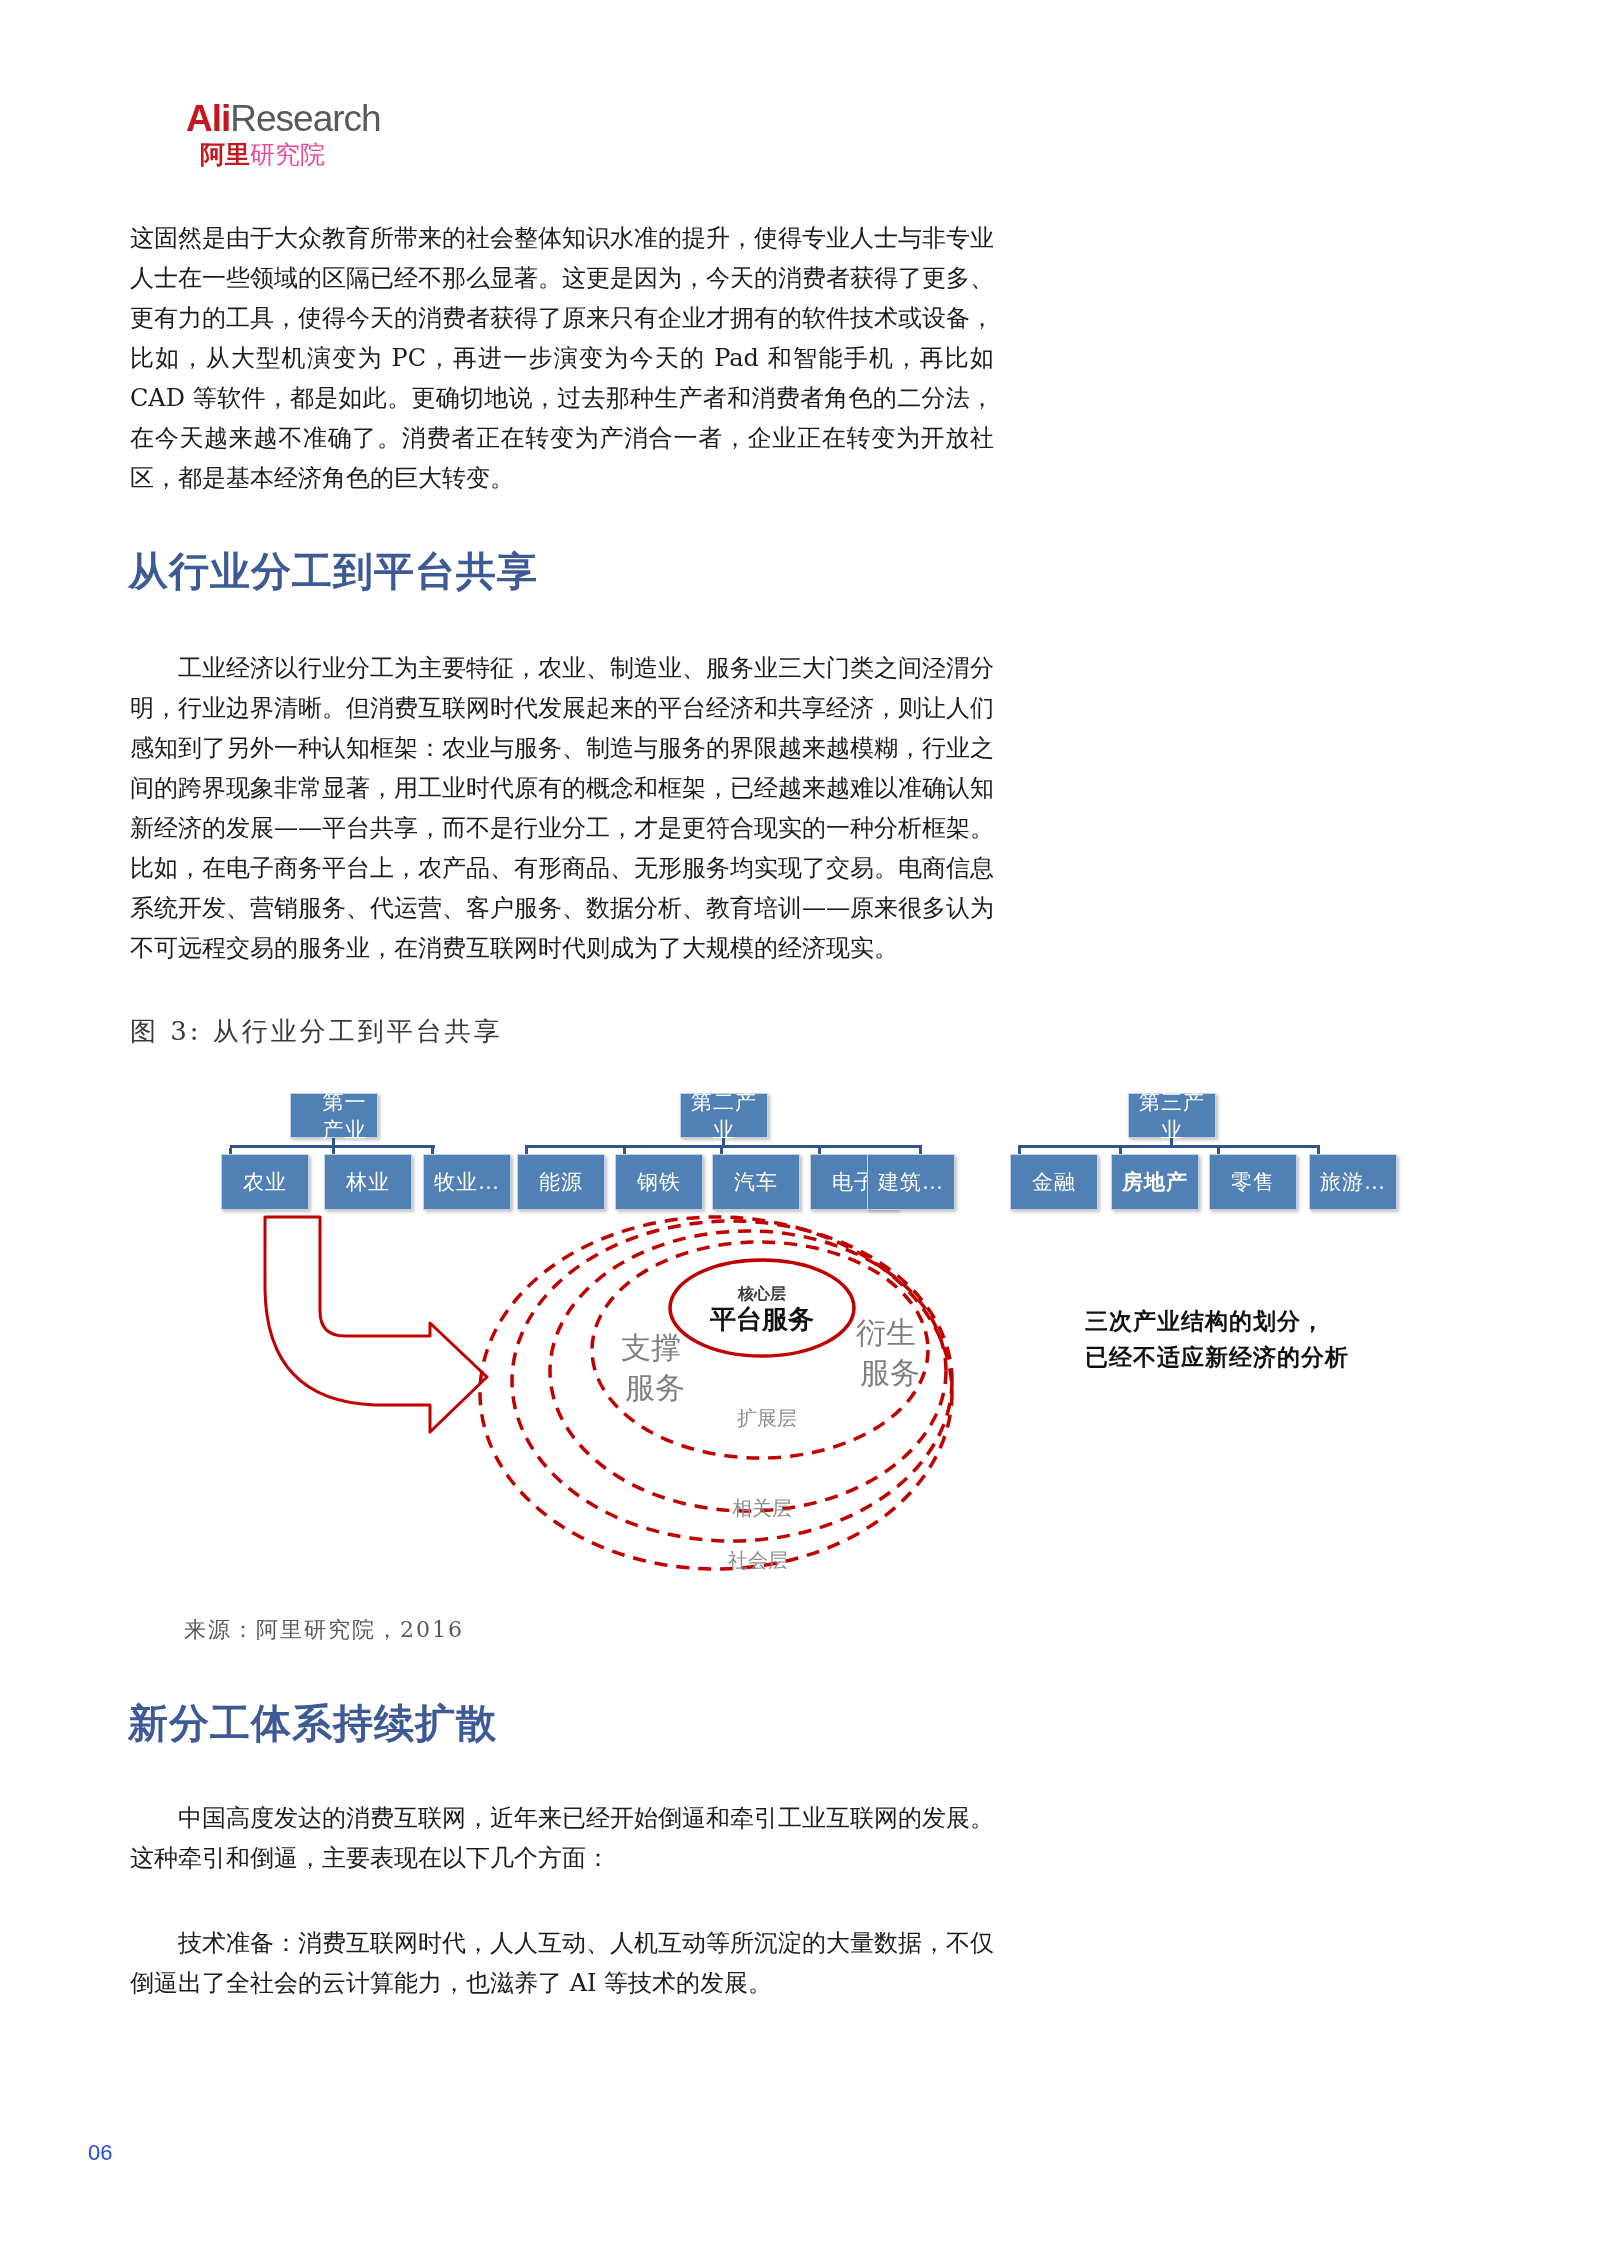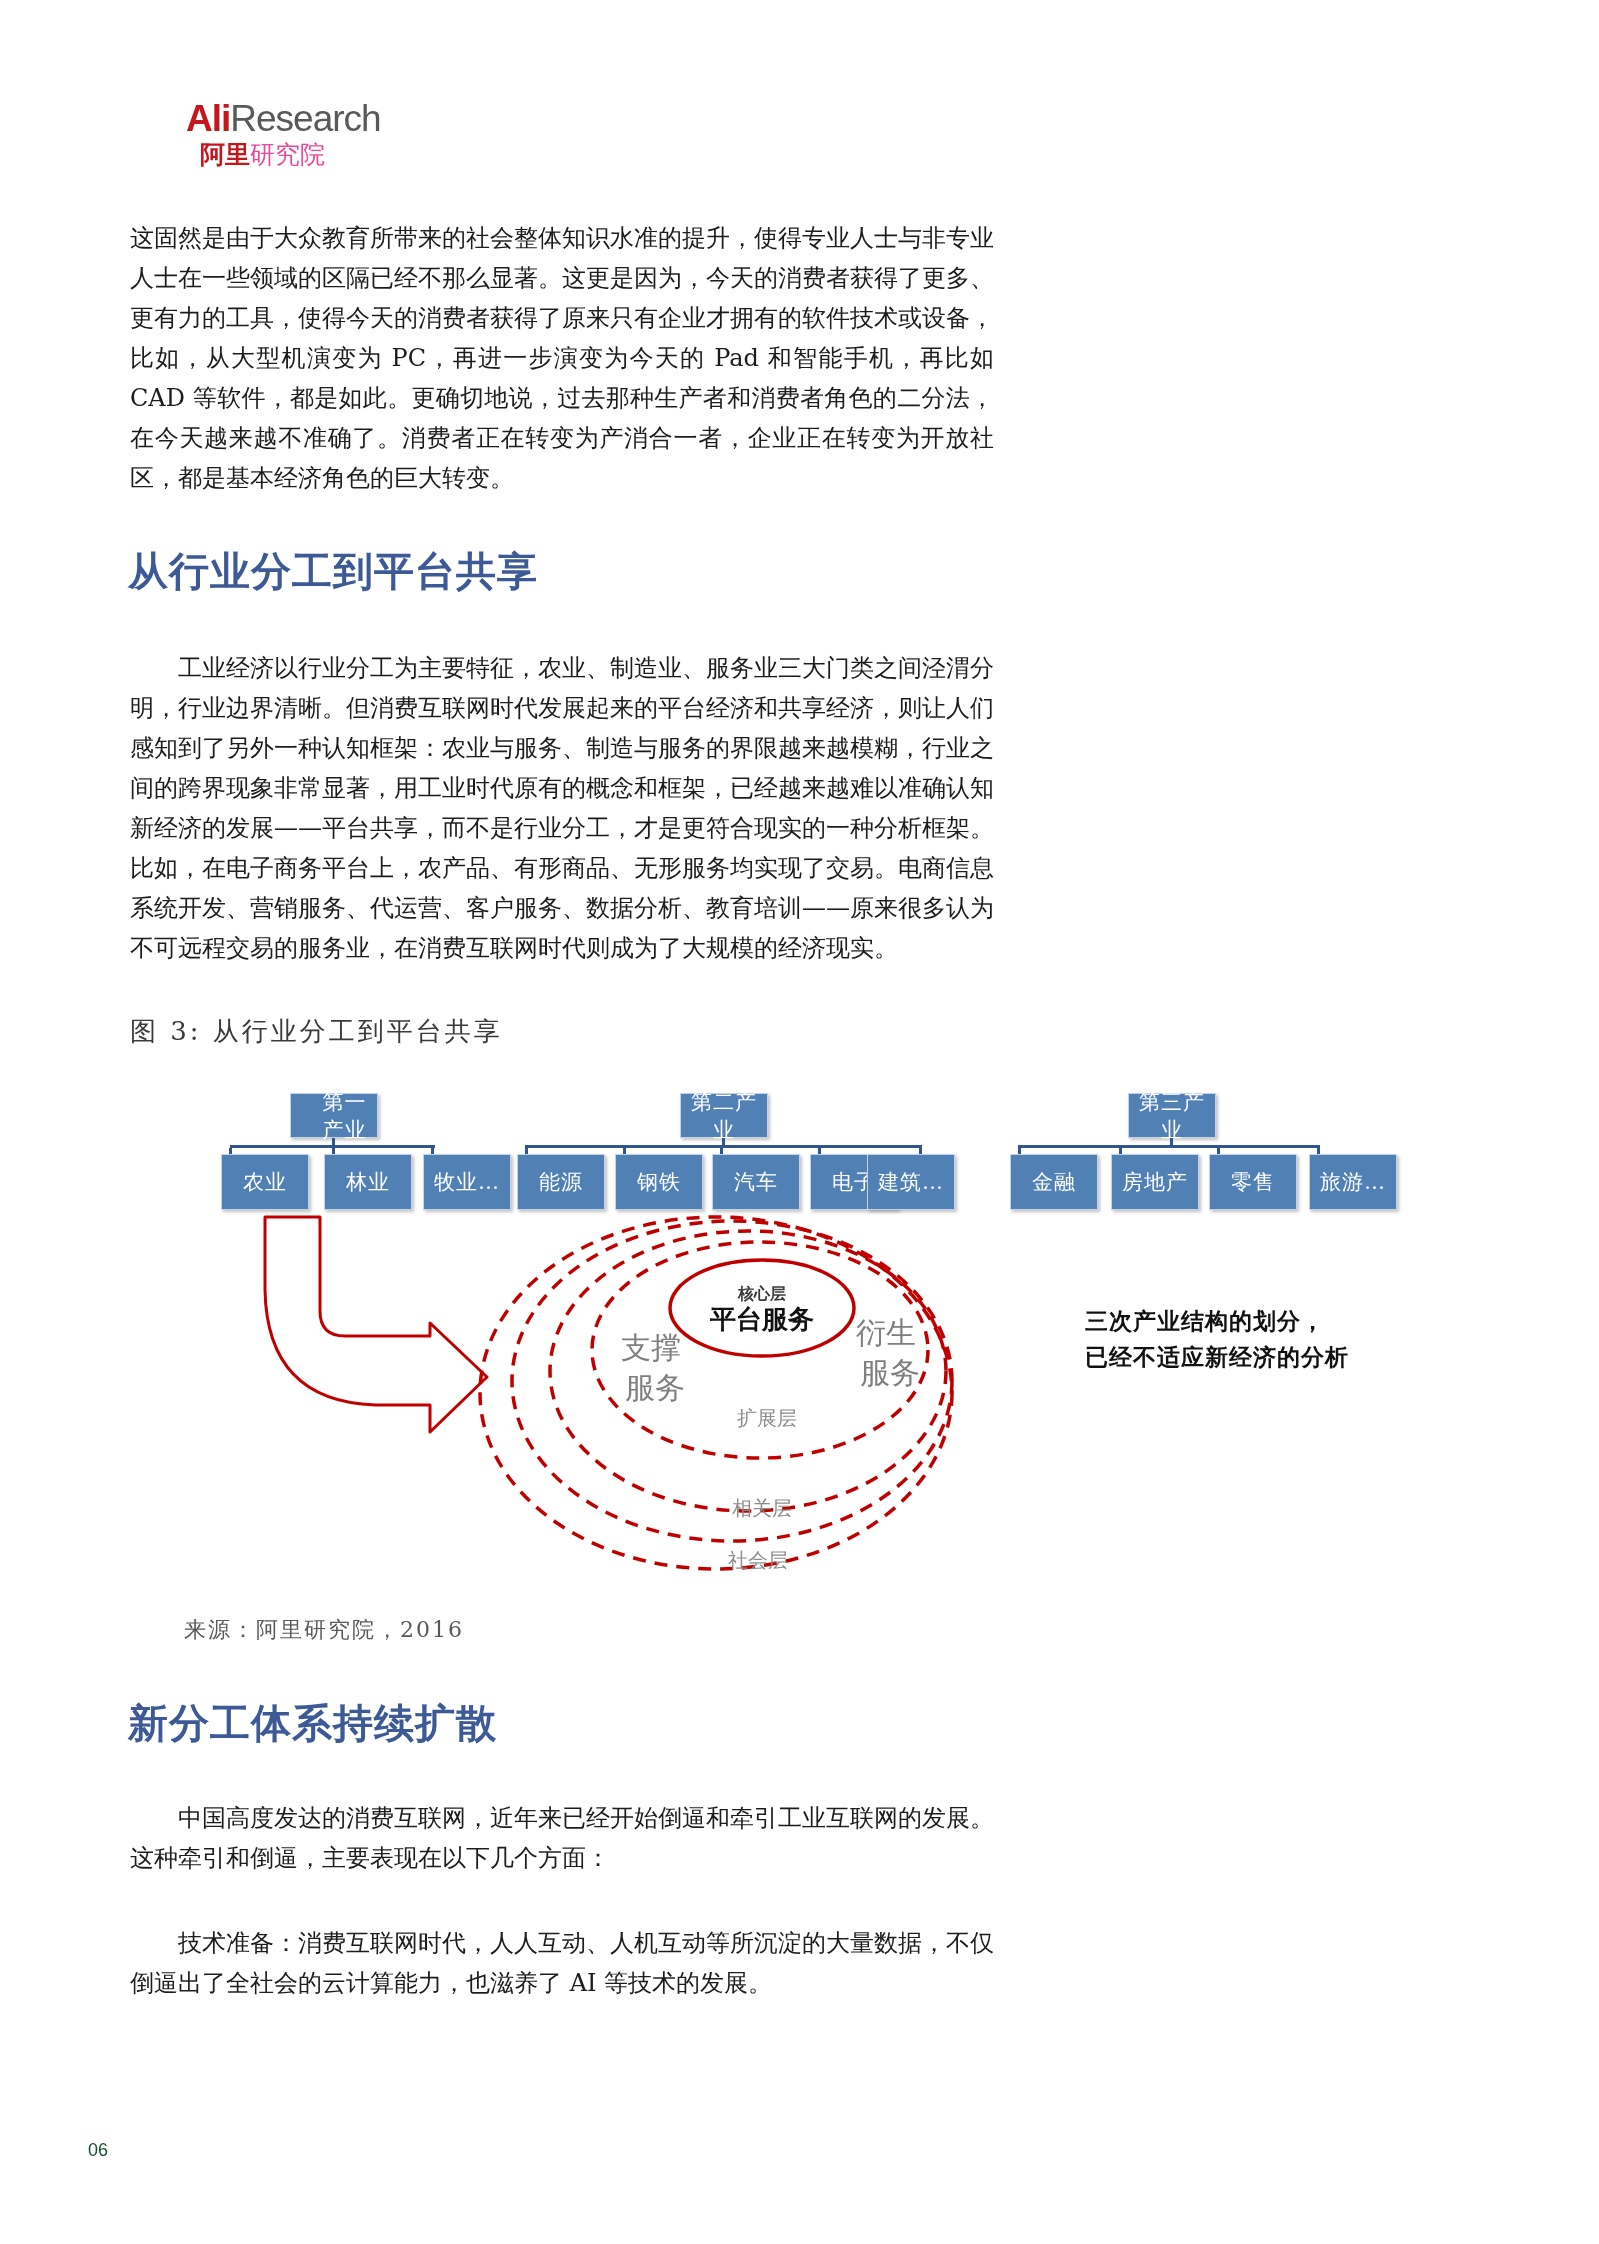--- a/index.html
+++ b/index.html
@@ -25,21 +25,21 @@
     font-size:24px; line-height:40px; text-align:justify; color:#1c1c1c;
   }
   .indent { text-indent:2em; }
   .h-blue {
     position:absolute; left:128px;
     font-family:"Liberation Sans","DejaVu Sans",sans-serif;
     font-size:40px; font-weight:bold; color:#3d5a97; letter-spacing:1px;
   }
   .caption { position:absolute; left:130px; font-size:26px; color:#3a3a3a; letter-spacing:3px; }
   .source  { position:absolute; left:184px; font-size:22px; color:#595959; letter-spacing:2px; }
-  .pagenum { position:absolute; left:88px; top:2140px; font-size:18px; color:#14532d;
+  .pagenum { position:absolute; left:88px; top:2140px; font-size:22px; color:#1d4ed8;
              font-family:"Liberation Sans","DejaVu Sans",sans-serif; }
   
   .figure { position:absolute; left:130px; top:1075px; width:1345px; height:530px; }
   .obox {
     position:absolute; width:88px; color:#ffffff; text-align:center;
     background:#5181b4; border:1px solid #c3d4e6;
     box-shadow:2px 2px 3px rgba(120,120,120,.45);
     font-size:21px; display:flex; align-items:center; justify-content:center;
     letter-spacing:1px;
   }
@@ -93,21 +93,21 @@
     <div class="conn" style="left:592px;top:63px;width:3px;height:8px;"></div>
     <div class="conn" style="left:395px;top:70px;width:397px;height:3px;"></div>
     <div class="conn" style="left:395px;top:73px;width:3px;height:6px;"></div>
     <div class="conn" style="left:493px;top:73px;width:3px;height:6px;"></div>
     <div class="conn" style="left:590px;top:73px;width:3px;height:6px;"></div>
     <div class="conn" style="left:688px;top:73px;width:3px;height:6px;"></div>
     <div class="conn" style="left:789px;top:73px;width:3px;height:6px;"></div>
 
     <div class="obox parent" style="left:998px;">第三产业</div>
     <div class="obox child" style="left:845px;">金融</div>
-    <div class="obox child" style="left:946px;">房地产</div>
+    <div class="obox child" style="left:946px;font-weight:bold;">房地产</div>
     <div class="obox child" style="left:1044px;">零售</div>
     <div class="obox child" style="left:1144px;">旅游…</div>
     <div class="conn" style="left:1040px;top:63px;width:3px;height:8px;"></div>
     <div class="conn" style="left:888px;top:70px;width:302px;height:3px;"></div>
     <div class="conn" style="left:888px;top:73px;width:3px;height:6px;"></div>
     <div class="conn" style="left:989px;top:73px;width:3px;height:6px;"></div>
     <div class="conn" style="left:1087px;top:73px;width:3px;height:6px;"></div>
     <div class="conn" style="left:1187px;top:73px;width:3px;height:6px;"></div>
 
     <svg class="fig-svg" width="900" height="370" viewBox="0 0 900 370">

